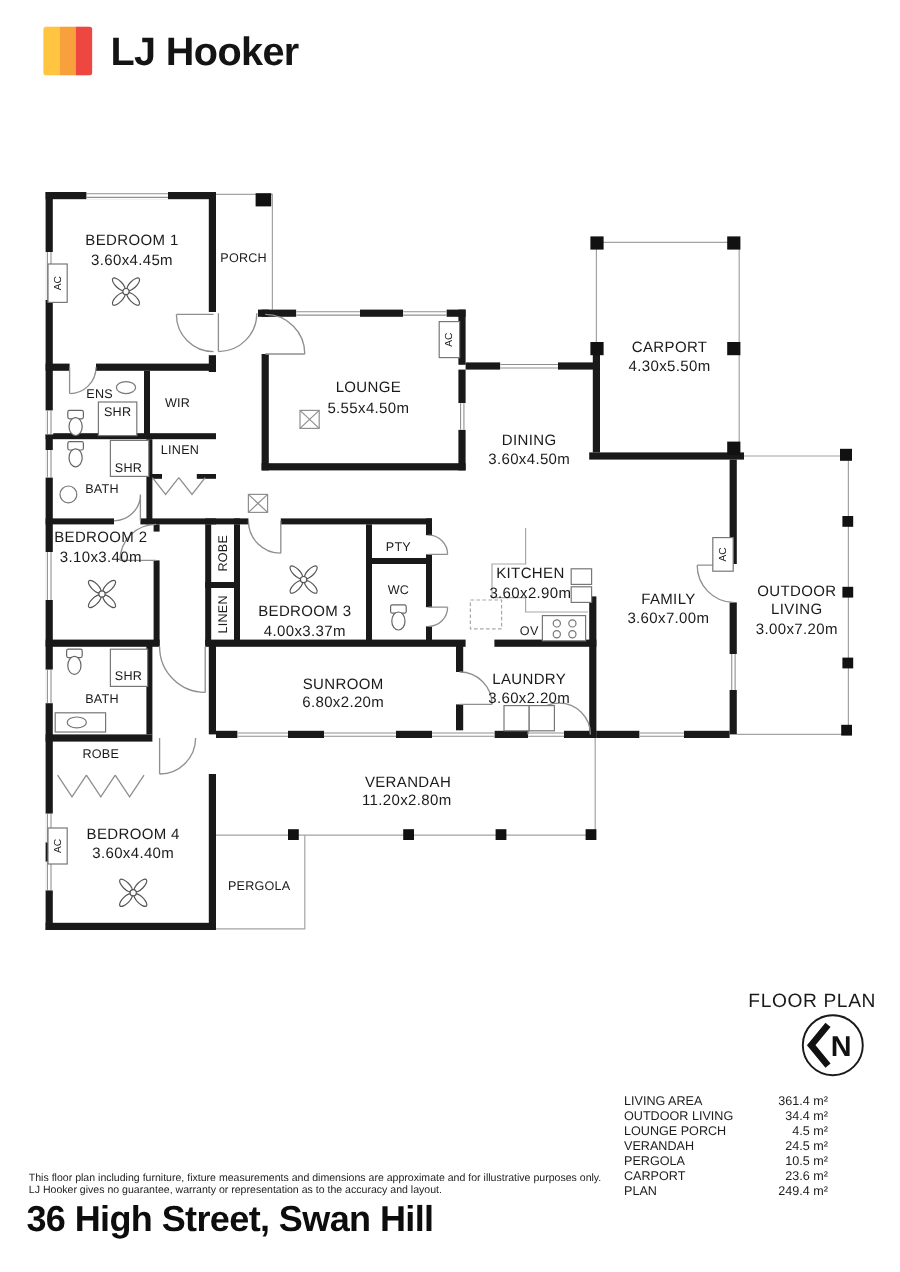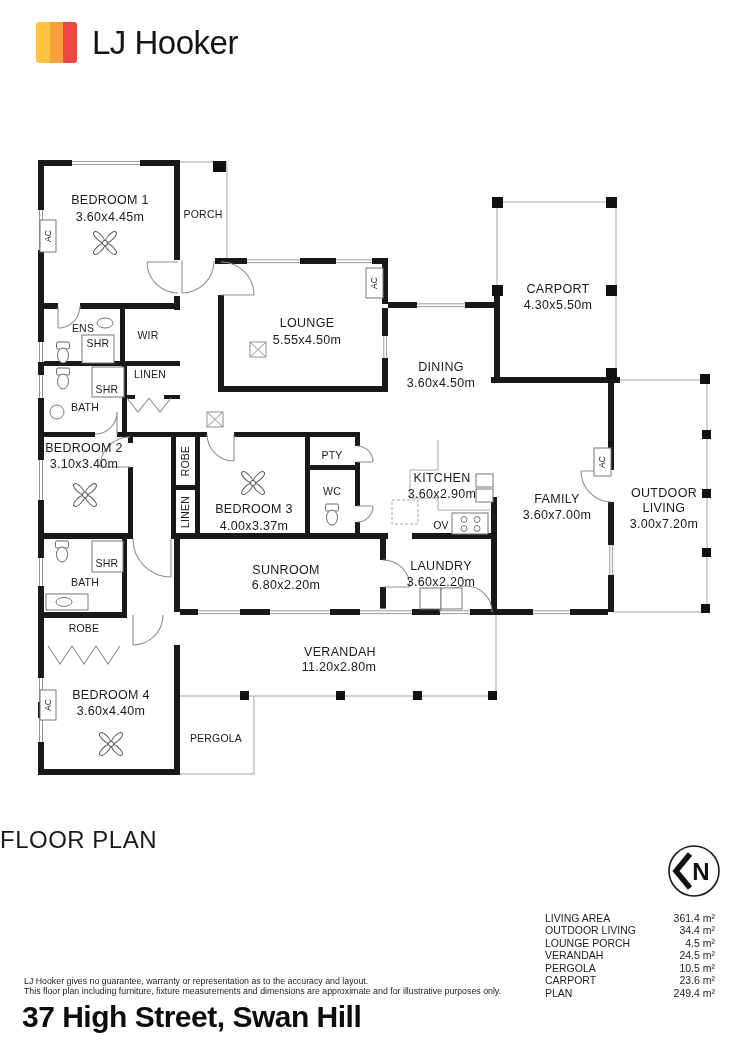--- a/index.html
+++ b/index.html
@@ -2,39 +2,39 @@
 <html><head>
 <meta charset="utf-8">
 <style>
   html,body{margin:0;padding:0;background:#e8e8e8;}
   .page{position:relative;width:750px;height:1060px;background:#ffffff;margin:0 auto;
         font-family:"Liberation Sans",sans-serif;overflow:hidden;}
   
   .brand{position:absolute;left:36px;top:22px;display:flex;align-items:center;gap:15px;}
   .brand-mark{width:41px;height:41px;border-radius:3px;overflow:hidden;display:flex;}
   .brand-mark span{flex:1;}
-  .brand-text{font-size:33px;font-weight:400;color:#141414;letter-spacing:-0.5px;}
+  .brand-text{font-size:33px;font-weight:700;color:#141414;letter-spacing:-0.5px;}
   
   .plan{position:absolute;left:0;top:150px;}
   .w{fill:#191919;}
   .thin{stroke:#a3a3a3;stroke-width:1;fill:none;}
   .post{fill:#111;}
   .fix{fill:#ffffff;stroke:#777;stroke-width:1;}
   .arc{stroke:#8f8f8f;stroke-width:1.1;fill:none;}
   .winline{stroke:#8f8f8f;stroke-width:0.9;}
   .winback{fill:#ffffff;}
   .counter{stroke:#a8a8a8;stroke-width:1;fill:none;}
   .rn{font-size:12.5px;fill:#1a1a1a;text-anchor:middle;letter-spacing:.3px;}
   .sm{font-size:10.5px;fill:#1a1a1a;text-anchor:middle;letter-spacing:.2px;}
   .acT{font-size:8.5px;fill:#1a1a1a;text-anchor:middle;}
   
-  .floor-title{position:absolute;left:0;top:826px;width:730px;text-align:left;
-               font-size:24px;letter-spacing:.5px;color:#1a1a1a;font-weight:500;}
+  .floor-title{position:absolute;left:0;top:826px;width:730px;text-align:right;
+               font-size:16px;letter-spacing:.5px;color:#1a1a1a;font-weight:500;}
   .compass{position:absolute;left:664px;top:841px;}
-  .areas{position:absolute;left:545px;top:912px;width:170px;font-size:10.5px;color:#1c1c1c;}
+  .areas{position:absolute;left:520px;top:912px;width:170px;font-size:10.5px;color:#1c1c1c;}
   .areas .row{display:flex;justify-content:space-between;line-height:12.45px;}
   .disclaimer{position:absolute;left:24px;top:976px;width:520px;font-size:8.8px;
               line-height:1.14;color:#222;}
   .address{position:absolute;left:22px;top:1000px;font-size:30px;font-weight:800;
            color:#0d0d0d;letter-spacing:-0.5px;}
 </style>
 </head>
 <body>
 
 <div class="page">
@@ -405,19 +405,19 @@
         <span>CARPORT</span>
         <span>23.6 m²</span>
       </div>
     <div class="row">
         <span>PLAN</span>
         <span>249.4 m²</span>
       </div>
   </div>
 
   <div class="disclaimer">
+    <div>This floor plan including furniture, fixture measurements and dimensions are approximate and for illustrative purposes only.</div>
     <div>LJ Hooker gives no guarantee, warranty or representation as to the accuracy and layout.</div>
-    <div>This floor plan including furniture, fixture measurements and dimensions are approximate and for illustrative purposes only.</div>
   </div>
 
-  <div class="address">37 High Street, Swan Hill</div>
+  <div class="address">36 High Street, Swan Hill</div>
 
 </div>
 
 </body></html>

